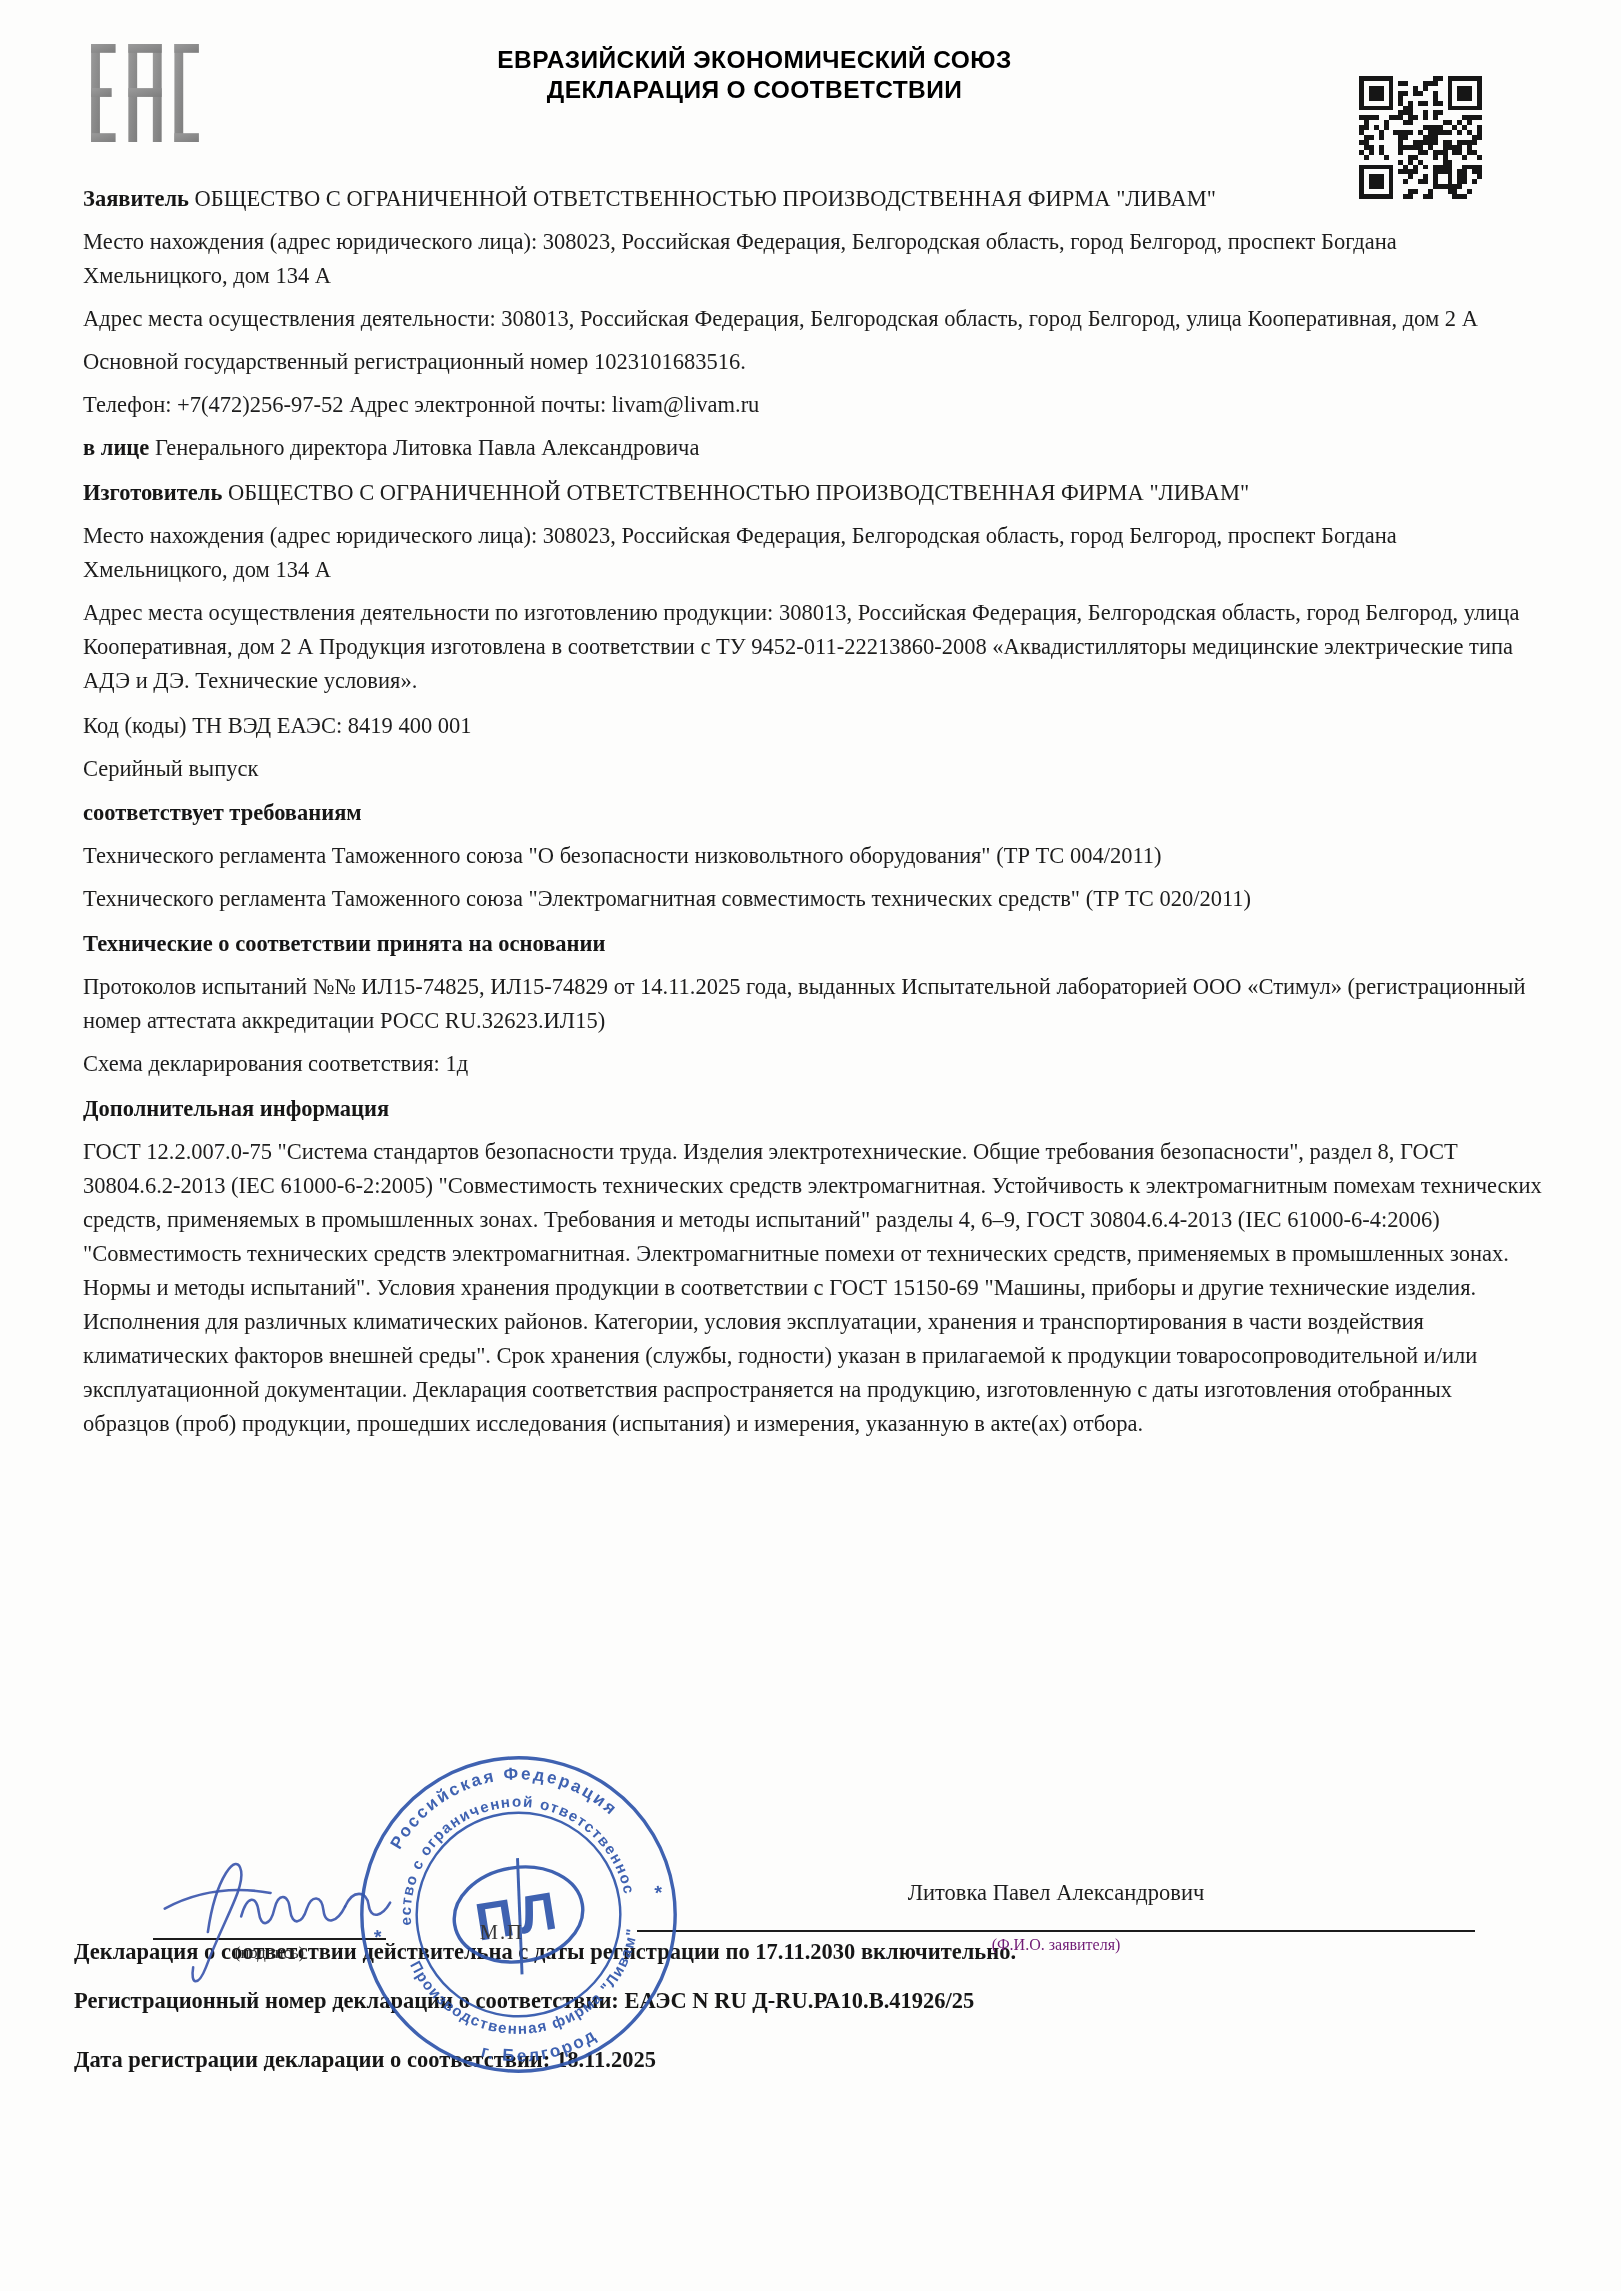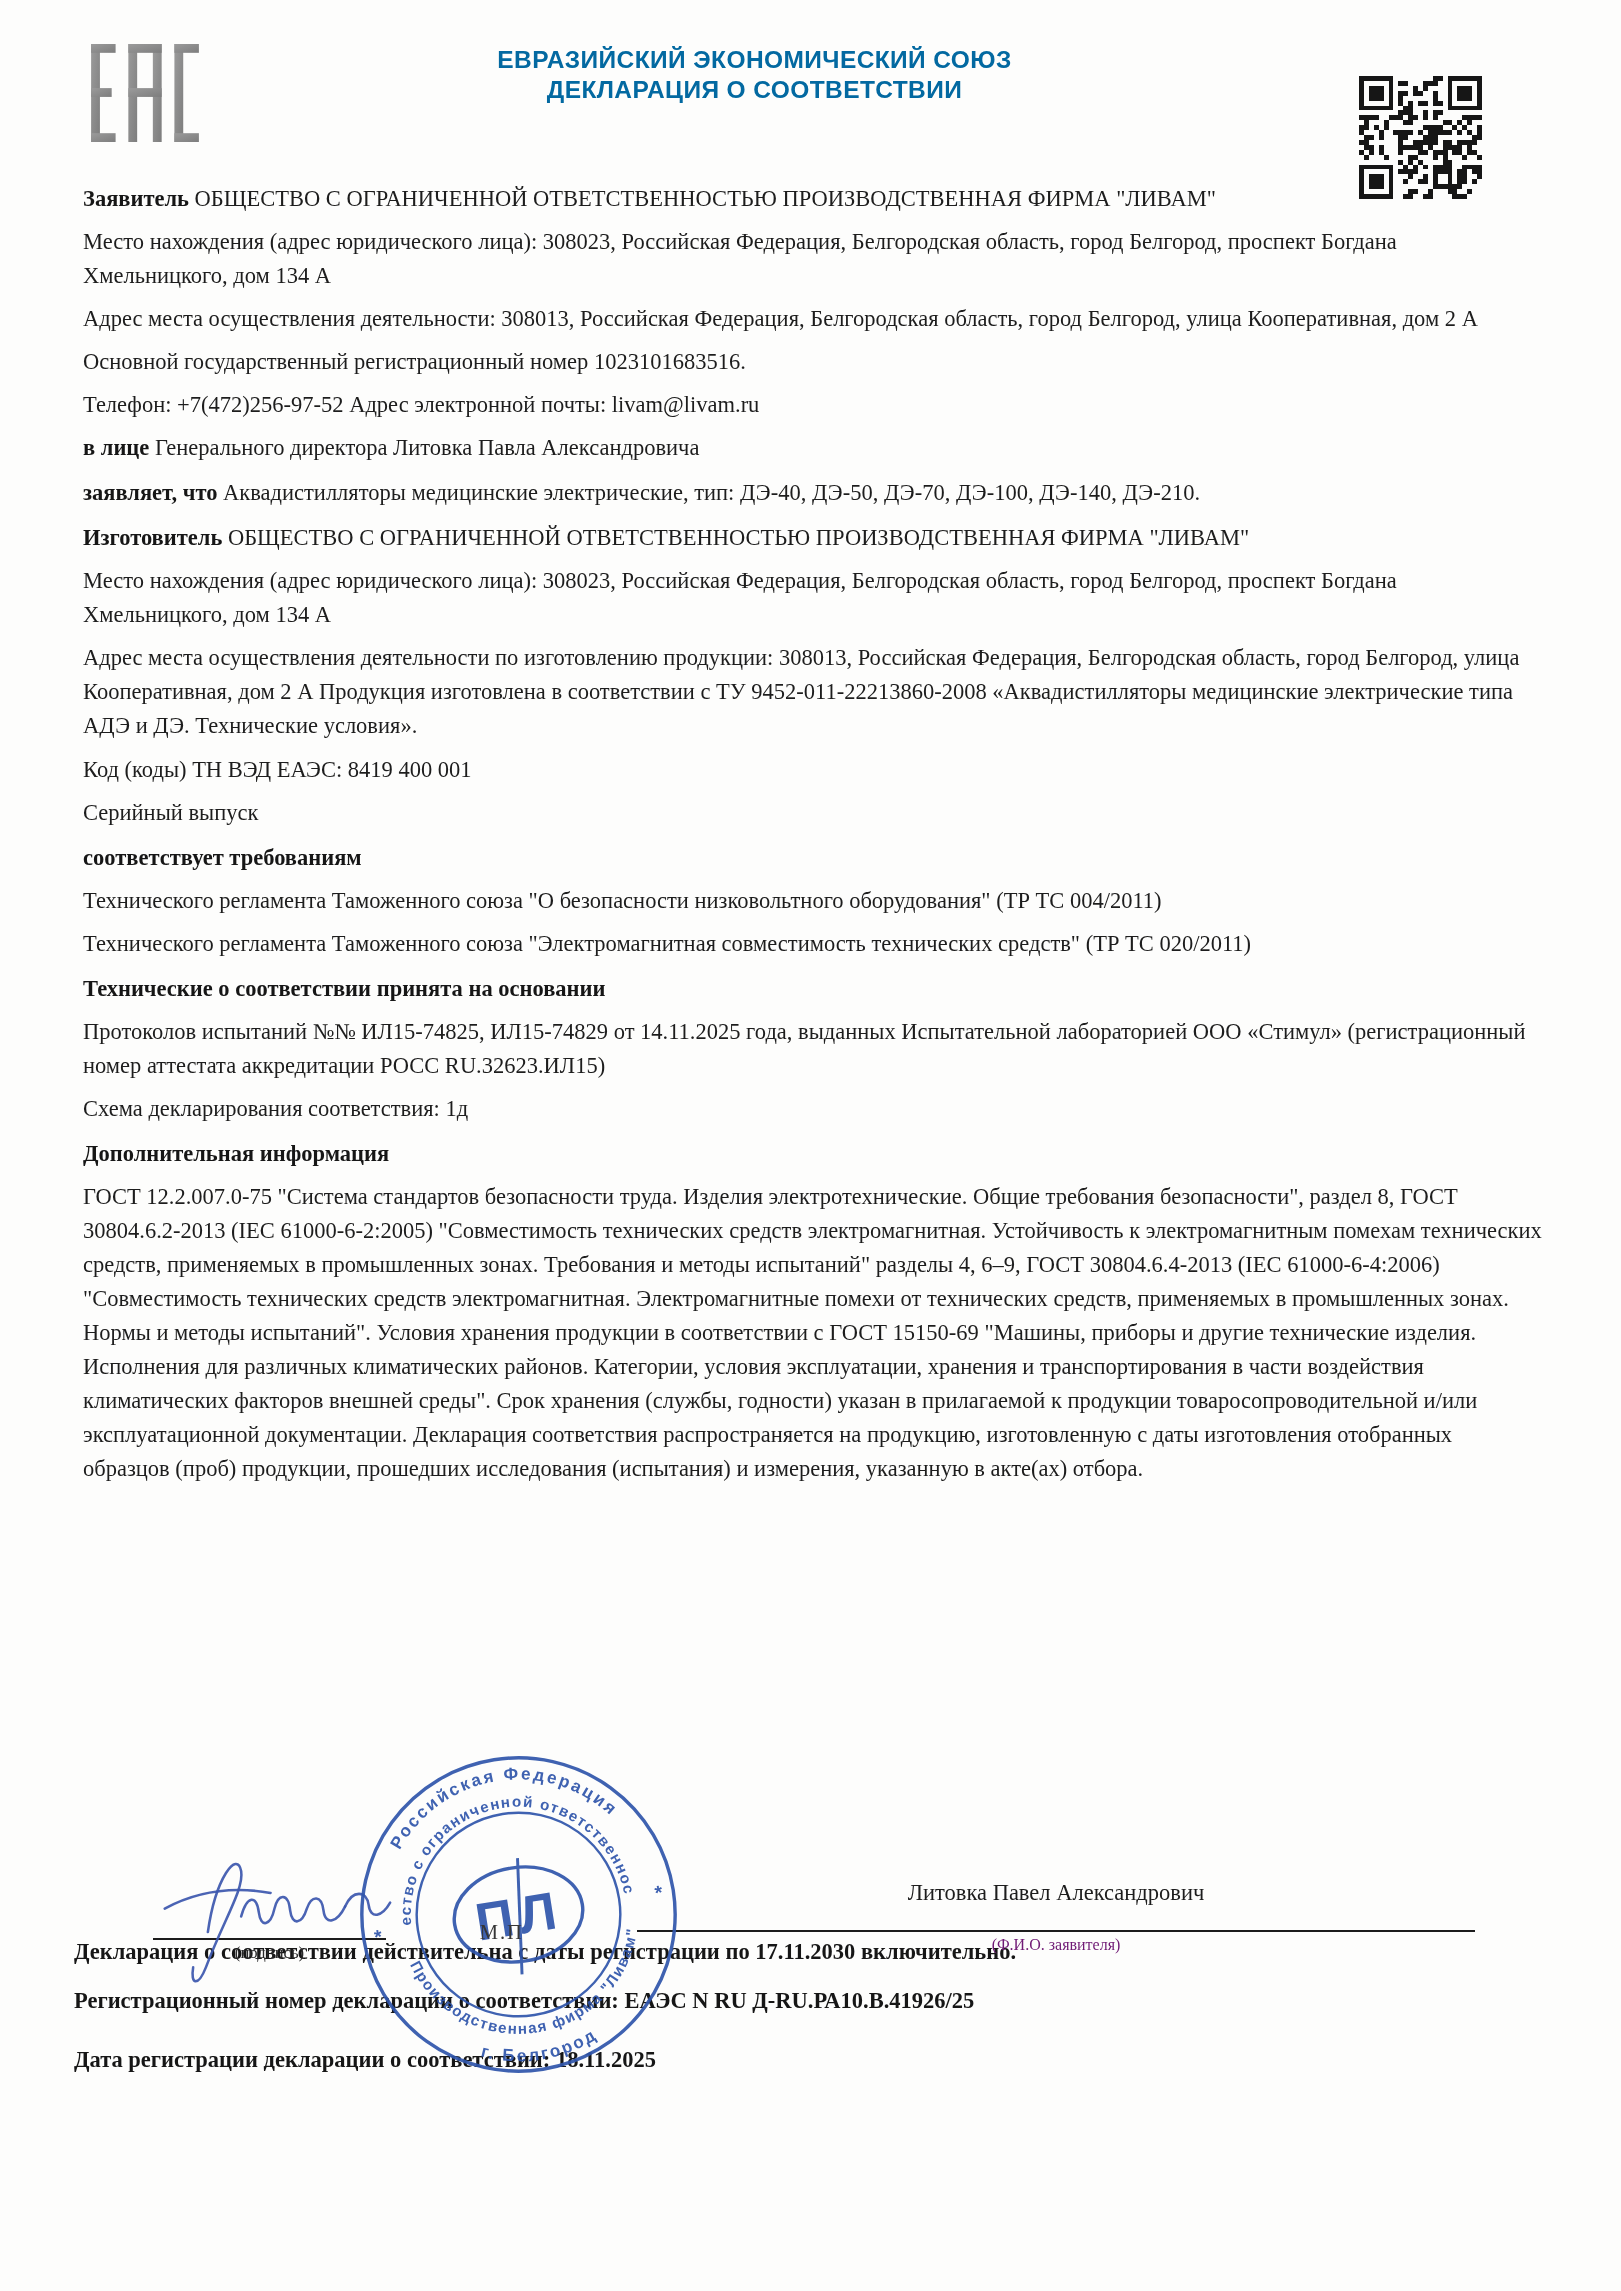--- a/index.html
+++ b/index.html
@@ -6,21 +6,21 @@
   .page{
     position:relative; width:1621px; height:2292px; margin:0 auto;
     background:#fdfdfc; overflow:hidden;
     font-family:"Liberation Serif", serif; color:#1d1d1d;
   }
   
   .eac-logo{position:absolute; left:91px; top:44px; width:108px; height:98px;}
   .title{
     position:absolute; left:323px; top:45px; width:863px; text-align:center;
     font-family:"Liberation Sans", sans-serif; font-weight:bold;
-    font-size:24.5px; line-height:30px; color:#0369a1; letter-spacing:0.4px;
+    font-size:24.5px; line-height:30px; color:#000000; letter-spacing:0.4px;
   }
   .qr{position:absolute; left:1359px; top:76px; width:123px; height:123px;}
   .qr rect{fill:#161616;}
   
   .doc-body{
     position:absolute; left:74px; top:173px; width:1477px;
     font-size:22.5px; line-height:34px;
   }
   .doc-body p{margin:9px;}
   .doc-body p.gap{margin-top:10.8px;}
@@ -388,21 +388,20 @@
       <rect x="105" y="120" width="5" height="5"></rect>
     </svg>
 
   <div class="doc-body">
     <p class="para"><span class="b">Заявитель </span><span>ОБЩЕСТВО С ОГРАНИЧЕННОЙ ОТВЕТСТВЕННОСТЬЮ ПРОИЗВОДСТВЕННАЯ ФИРМА "ЛИВАМ"</span></p>
     <p class="para"><span class="b"></span><span>Место нахождения (адрес юридического лица): 308023, Российская Федерация, Белгородская область, город Белгород, проспект Богдана Хмельницкого, дом 134 А</span></p>
     <p class="para"><span class="b"></span><span>Адрес места осуществления деятельности: 308013, Российская Федерация, Белгородская область, город Белгород, улица Кооперативная, дом 2 А</span></p>
     <p class="para"><span class="b"></span><span>Основной государственный регистрационный номер 1023101683516.</span></p>
     <p class="para"><span class="b"></span><span>Телефон: +7(472)256-97-52 Адрес электронной почты: livam@livam.ru</span></p>
     <p class="para"><span class="b">в лице </span><span>Генерального директора Литовка Павла Александровича</span></p>
-    <p class="para gap"><span class="b">заявляет, что </span><span>Аквадистилляторы медицинские электрические, тип: ДЭ-40, ДЭ-50, ДЭ-70, ДЭ-100, ДЭ-140, ДЭ-210.</span></p>
     <p class="para gap"><span class="b">Изготовитель </span><span>ОБЩЕСТВО С ОГРАНИЧЕННОЙ ОТВЕТСТВЕННОСТЬЮ ПРОИЗВОДСТВЕННАЯ ФИРМА "ЛИВАМ"</span></p>
     <p class="para"><span class="b"></span><span>Место нахождения (адрес юридического лица): 308023, Российская Федерация, Белгородская область, город Белгород, проспект Богдана Хмельницкого, дом 134 А</span></p>
     <p class="para"><span class="b"></span><span>Адрес места осуществления деятельности по изготовлению продукции: 308013, Российская Федерация, Белгородская область, город Белгород, улица Кооперативная, дом 2 А Продукция изготовлена в соответствии с ТУ 9452-011-22213860-2008 «Аквадистилляторы медицинские электрические типа АДЭ и ДЭ. Технические условия».</span></p>
     <p class="para gap"><span class="b"></span><span>Код (коды) ТН ВЭД ЕАЭС: 8419 400 001</span></p>
     <p class="para"><span class="b"></span><span>Серийный выпуск</span></p>
     <p class="para gap"><span class="b">соответствует требованиям</span><span></span></p>
     <p class="para"><span class="b"></span><span>Технического регламента Таможенного союза "О безопасности низковольтного оборудования" (ТР ТС 004/2011)</span></p>
     <p class="para"><span class="b"></span><span>Технического регламента Таможенного союза "Электромагнитная совместимость технических средств" (ТР ТС 020/2011)</span></p>
     <p class="para gap"><span class="b">Технические о соответствии принята на основании</span><span></span></p>
     <p class="para"><span class="b"></span><span>Протоколов испытаний №№ ИЛ15-74825, ИЛ15-74829 от 14.11.2025 года, выданных Испытательной лабораторией ООО «Стимул» (регистрационный номер аттестата аккредитации РОСС RU.32623.ИЛ15)</span></p>

